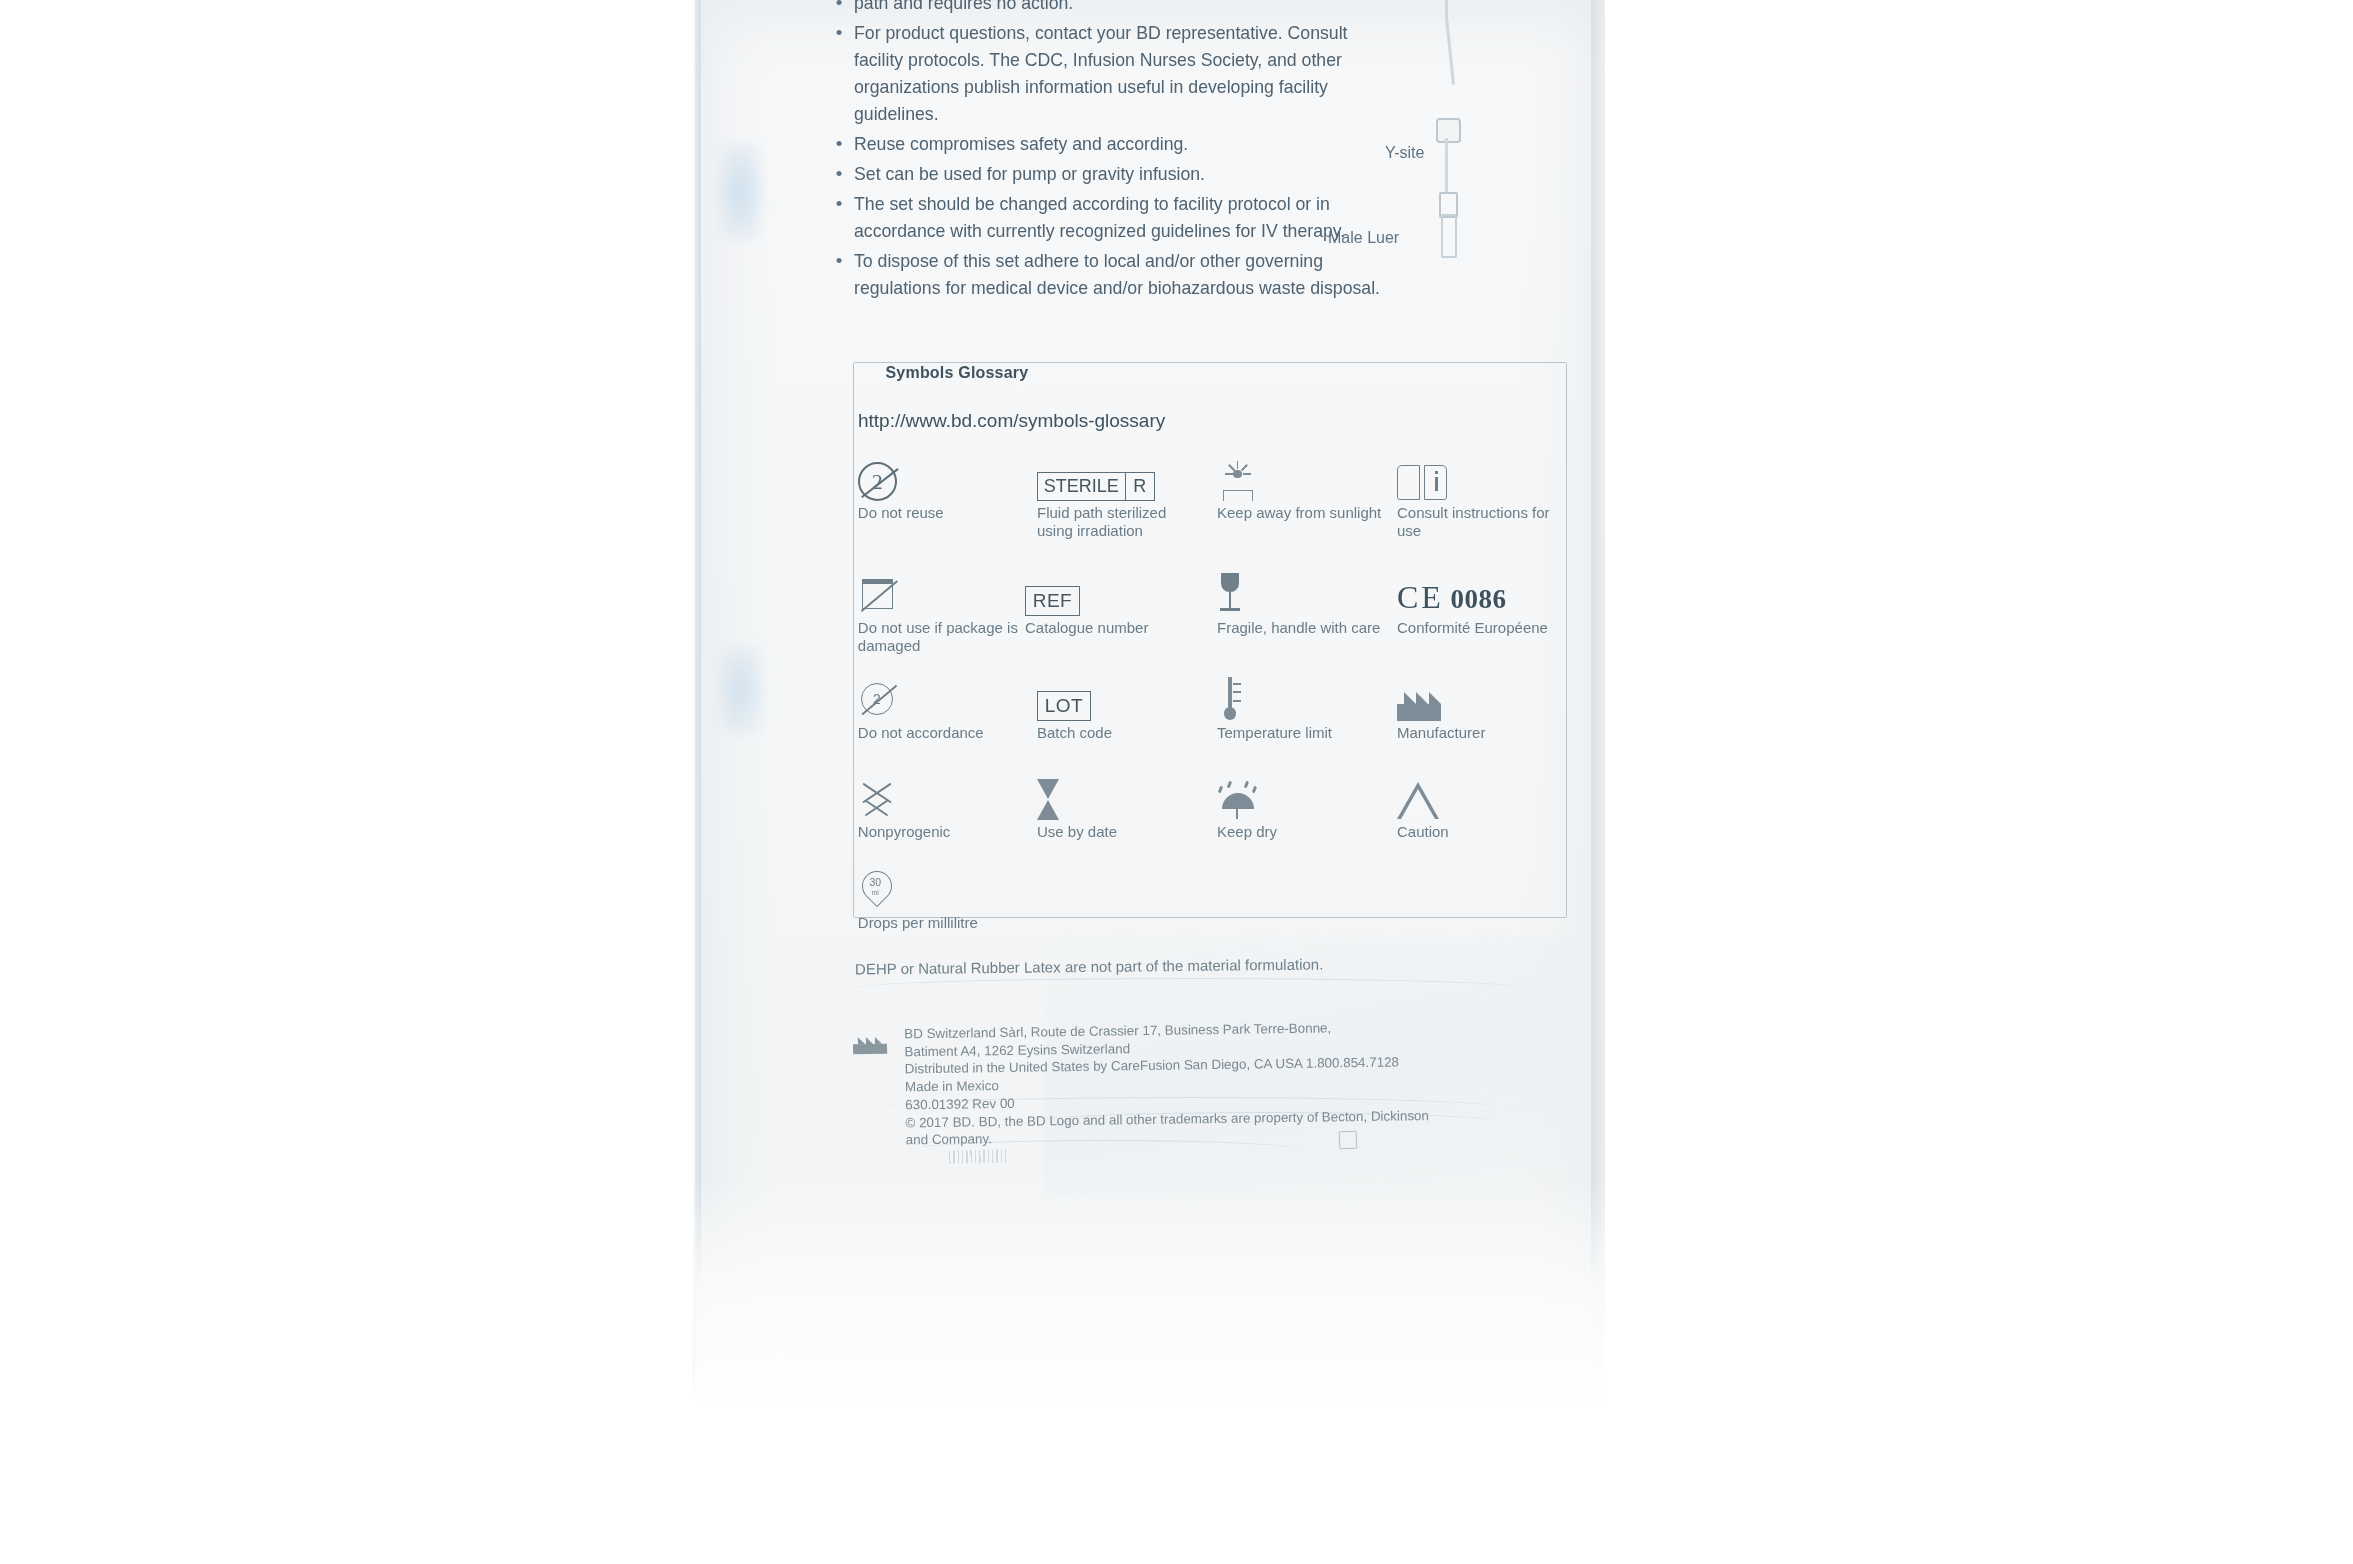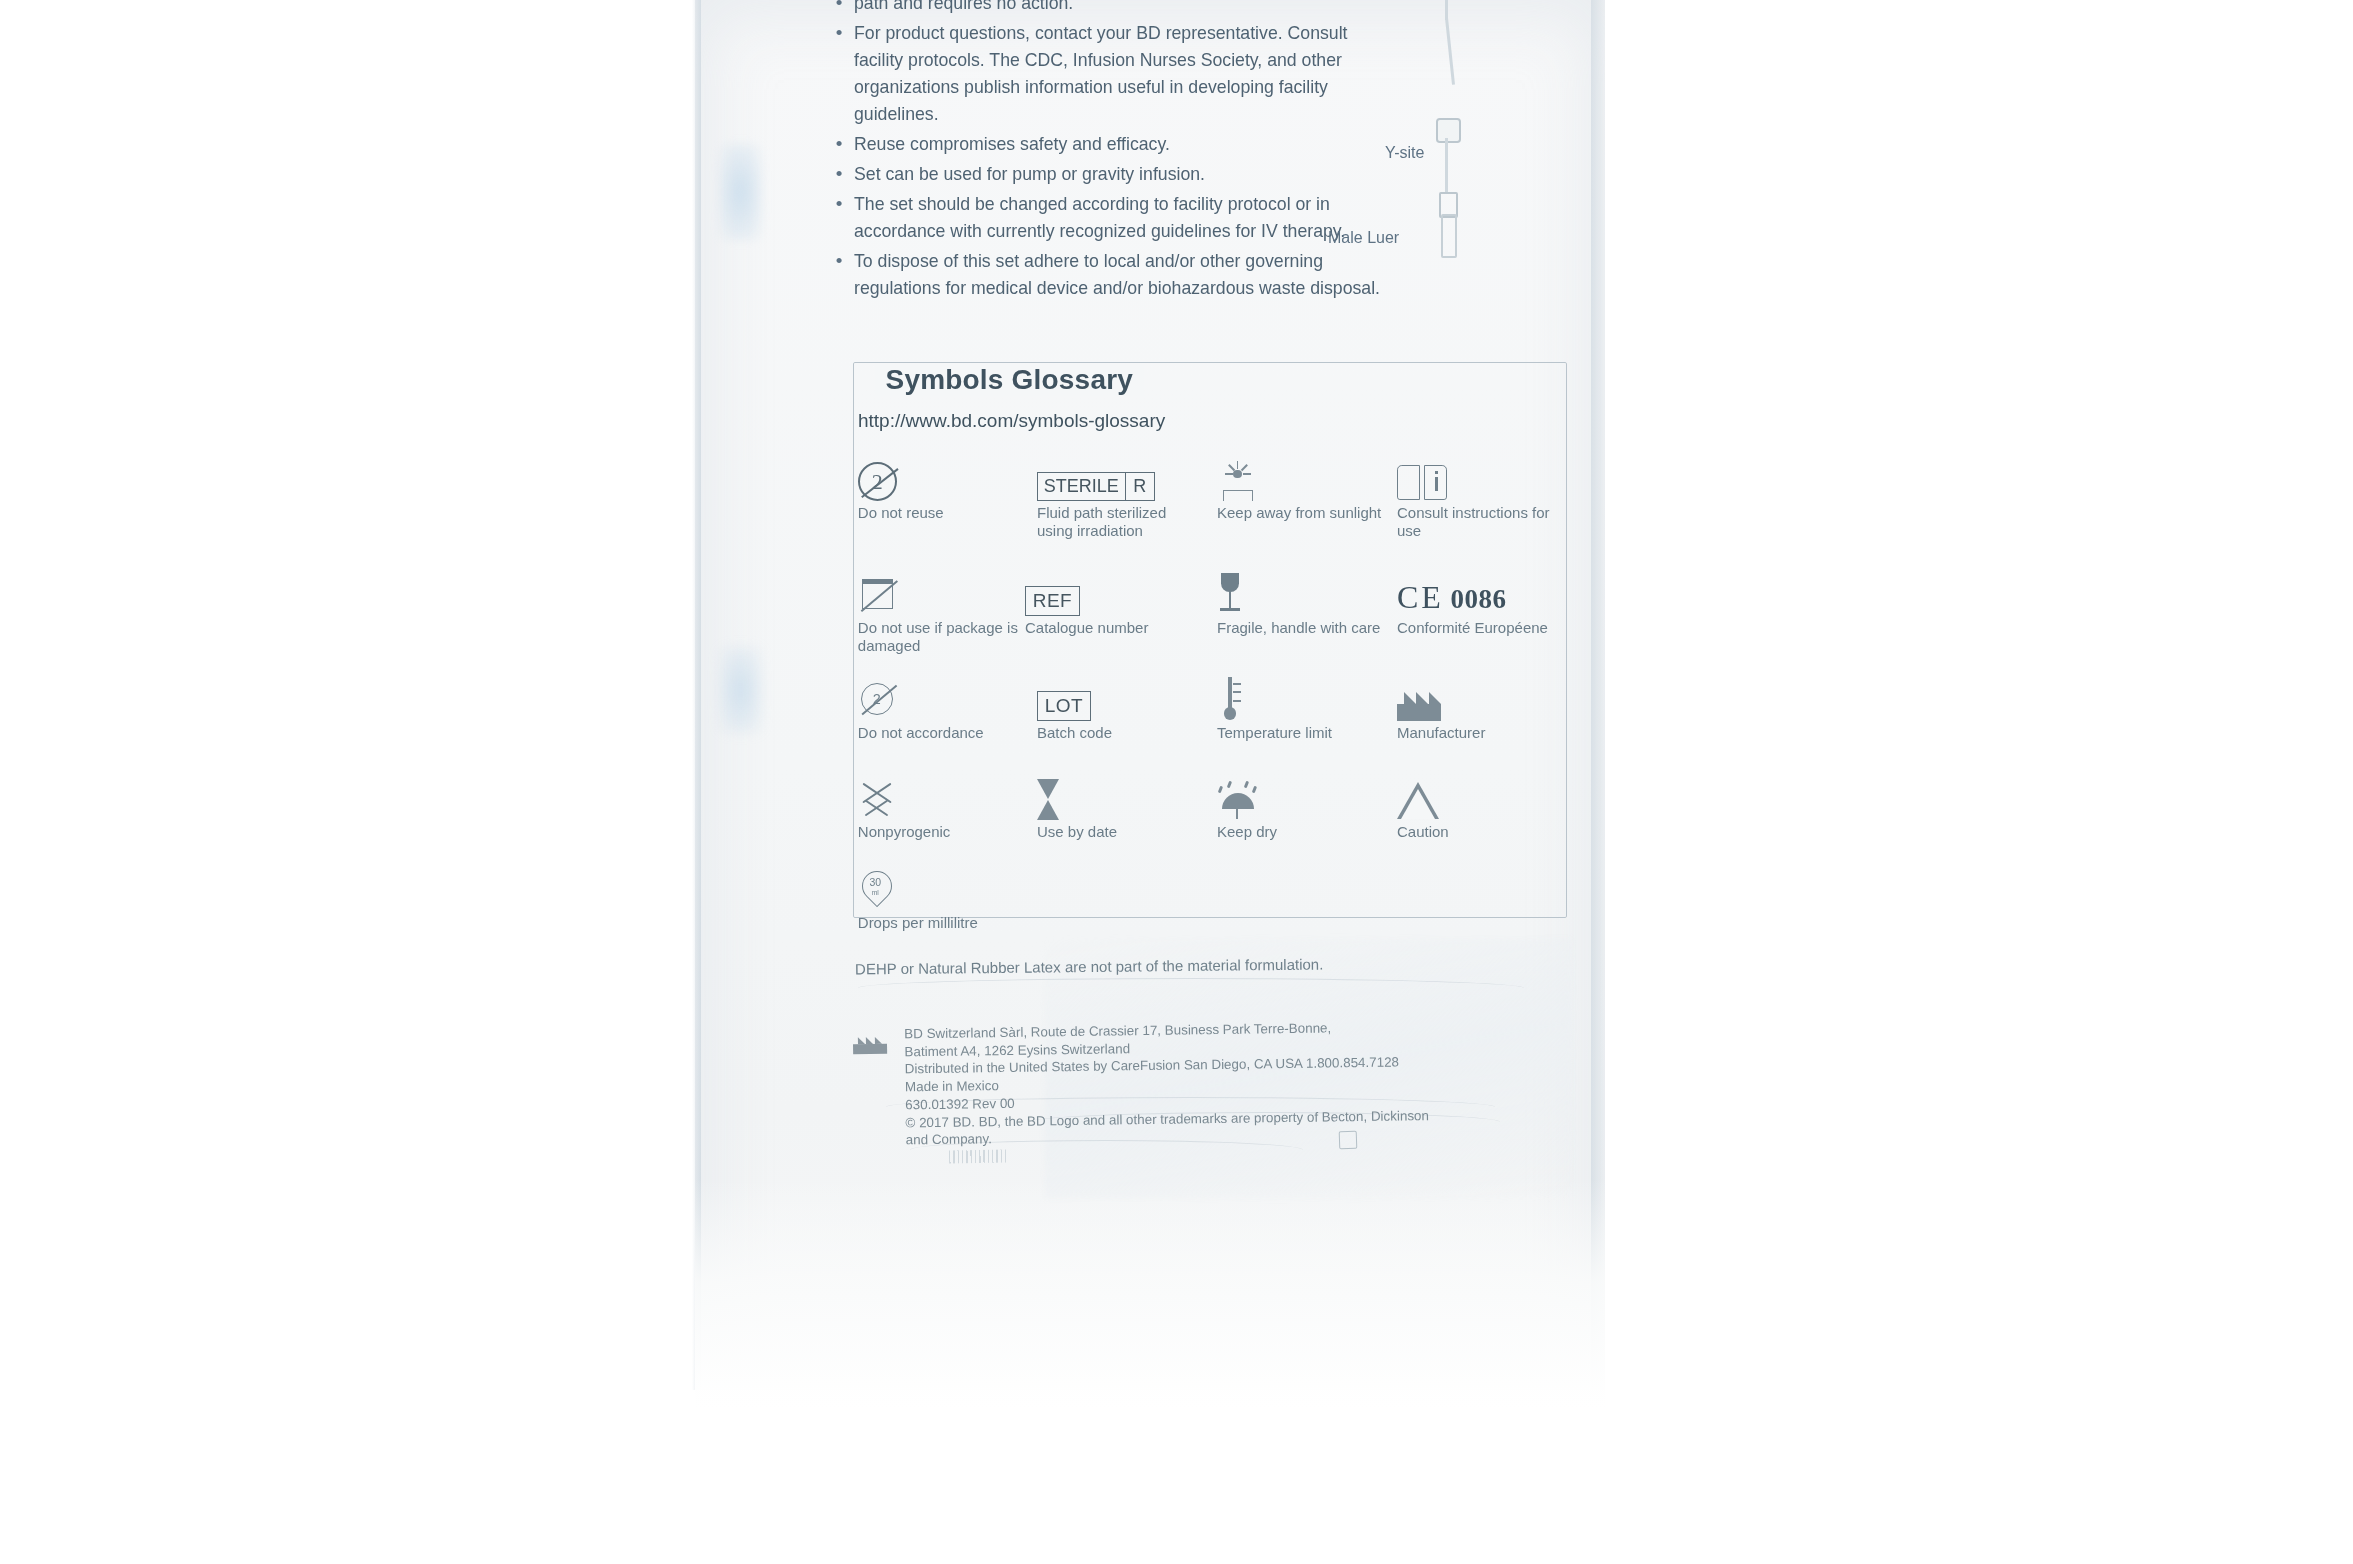--- a/index.html
+++ b/index.html
@@ -142,21 +142,21 @@
     border: 1.4px solid #b9c4cc;
     border-radius: 1.9px;
     box-sizing: border-box;
   }
   .glossary-title {
     position: absolute;
     left: 875px;
     top: 364px;
     background: #f5f7f8;
     padding: 0 10.5px;
-    font-size: 28px;
+    font-size: 16px;
     font-weight: bold;
     color: #3f525f;
     letter-spacing: 0.2px;
   }
   .glossary-url {
     position: absolute;
     left: 858px;
     top: 410px;
     font-size: 19px;
     font-weight: normal;
@@ -540,21 +540,21 @@
 
 <div class="crinkle" style="left:858px; top:978px; width:666px;"></div>
 <div class="crinkle" style="left:886px; top:1097px; width:609px;"></div>
 <div class="crinkle" style="left:1030px; top:1112px; width:470px;"></div>
 <div class="crinkle" style="left:910px; top:1140px; width:393px;"></div>
 
 <div class="bullets">
   <ul>
     <li>path and requires no action.</li>
     <li>For product questions, contact your BD representative. Consult facility protocols. The CDC, Infusion Nurses Society, and other organizations publish information useful in developing facility guidelines.</li>
-    <li>Reuse compromises safety and efficacy.</li>
+    <li>Reuse compromises safety and according.</li>
     <li>Set can be used for pump or gravity infusion.</li>
     <li>The set should be changed according to facility protocol or in accordance with currently recognized guidelines for IV therapy.</li>
     <li>To dispose of this set adhere to local and/or other governing regulations for medical device and/or biohazardous waste disposal.</li>
   </ul>
 </div>
 
 <div class="diagram">
   <div class="tube-line" style="left:31px; top:0; width:3.4px; height:34px;"></div>
 
   <div class="tube-line" style="left:31px; top:32px; width:3.4px; height:67px; transform:rotate(-6deg); transform-origin:top;"></div>

